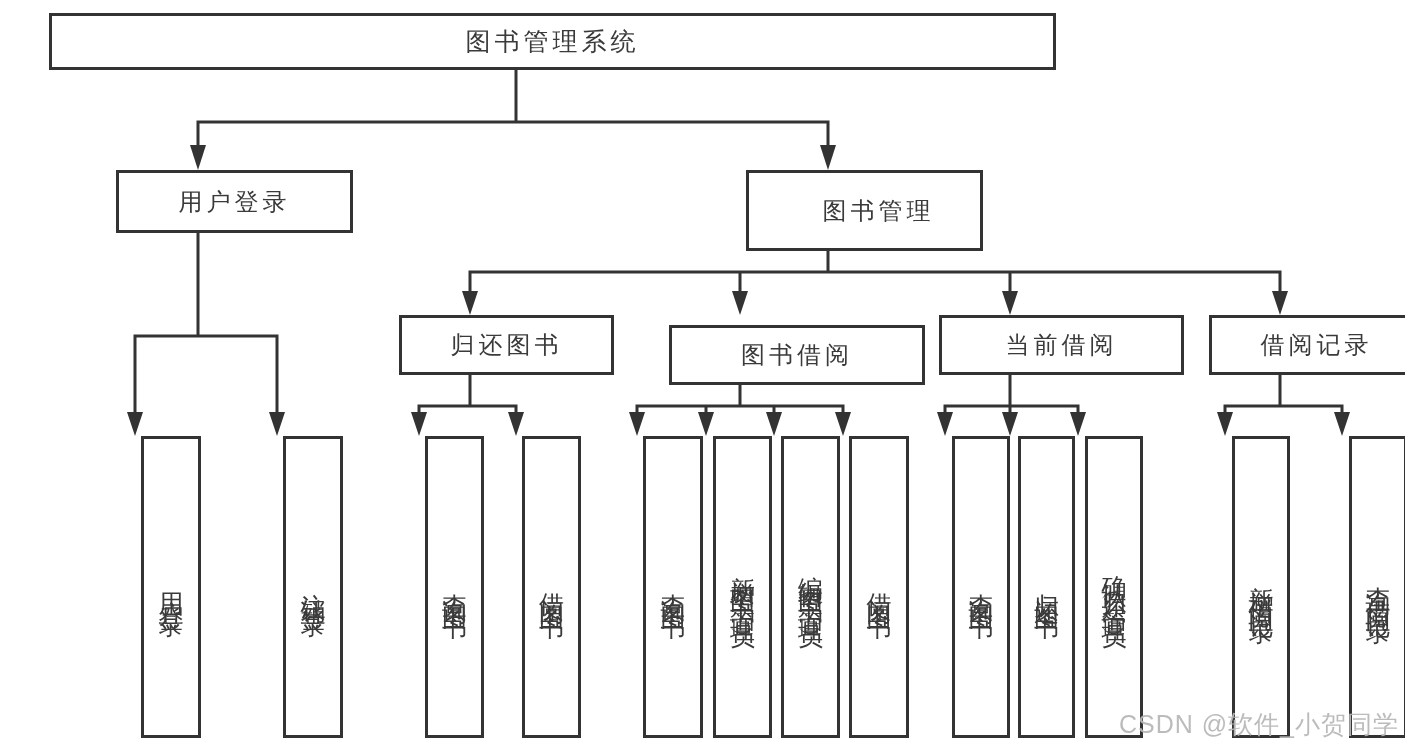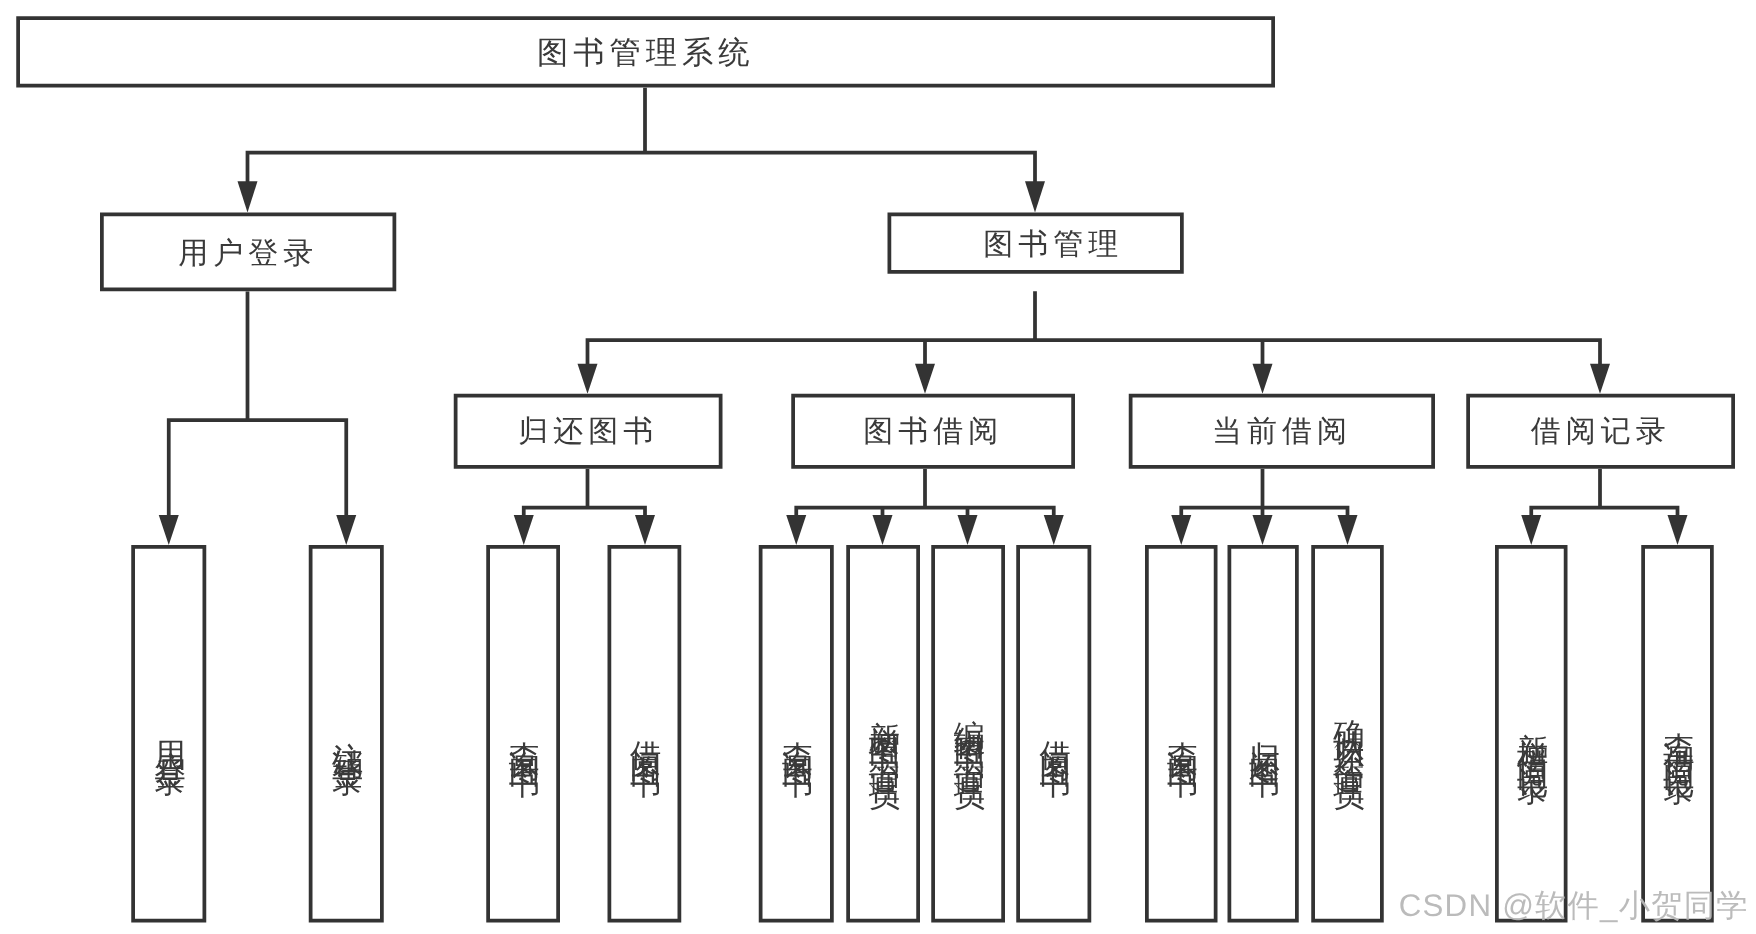--- a/index.html
+++ b/index.html
@@ -13,20 +13,21 @@
   }
   .box {
     position: absolute;
     box-sizing: border-box;
     background: #ffffff;
     border: 3px solid #333333;
     color: #3a3a3a;
     display: flex;
     align-items: center;
     justify-content: center;
+    margin-left: 36px;
   }
   .hbox { font-size: 24px; letter-spacing: 4px; white-space: nowrap; }
   .root-box { font-size: 25px; }
   .vtext {
     writing-mode: vertical-rl;
     text-orientation: mixed;
     font-size: 25px;
     line-height: 1;
     letter-spacing: 7px;
     color: #3a3a3a;
@@ -95,24 +96,24 @@
       <polygon points="1002,412 1018,412 1010,436"></polygon>
       <polygon points="1070,412 1086,412 1078,436"></polygon>
       <polygon points="1217,412 1233,412 1225,436"></polygon>
       <polygon points="1334,412 1350,412 1342,436"></polygon>
     </g>
   </svg>
 
   <div class="box hbox root-box" style="left:13px; top:13px; width:1007px; height:57px;">图书管理系统</div>
 
   <div class="box hbox" style="left:80px; top:170px; width:237px; height:63px;">用户登录</div>
-  <div class="box hbox" style="left:710px; top:170px; width:237px; height:49px;padding-left:28px;">图书管理</div>
+  <div class="box hbox" style="left:710px; top:170px; width:237px; height:81px;padding-left:28px;">图书管理</div>
 
   <div class="box hbox" style="left:363px; top:315px; width:215px; height:60px;">归还图书</div>
-  <div class="box hbox" style="left:633px; top:315px; width:227px; height:60px;">图书借阅</div>
+  <div class="box hbox" style="left:633px; top:325px; width:256px; height:60px;">图书借阅</div>
   <div class="box hbox" style="left:903px; top:315px; width:245px; height:60px;">当前借阅</div>
   <div class="box hbox" style="left:1173px; top:315px; width:215px; height:60px;">借阅记录</div>
 
   <div class="box" style="left:105px; top:436px; width:60px; height:302px;">
     <span class="vtext">用户登录</span>
   </div>
   <div class="box" style="left:247px; top:436px; width:60px; height:302px;">
     <span class="vtext">注销登录</span>
   </div>
 

